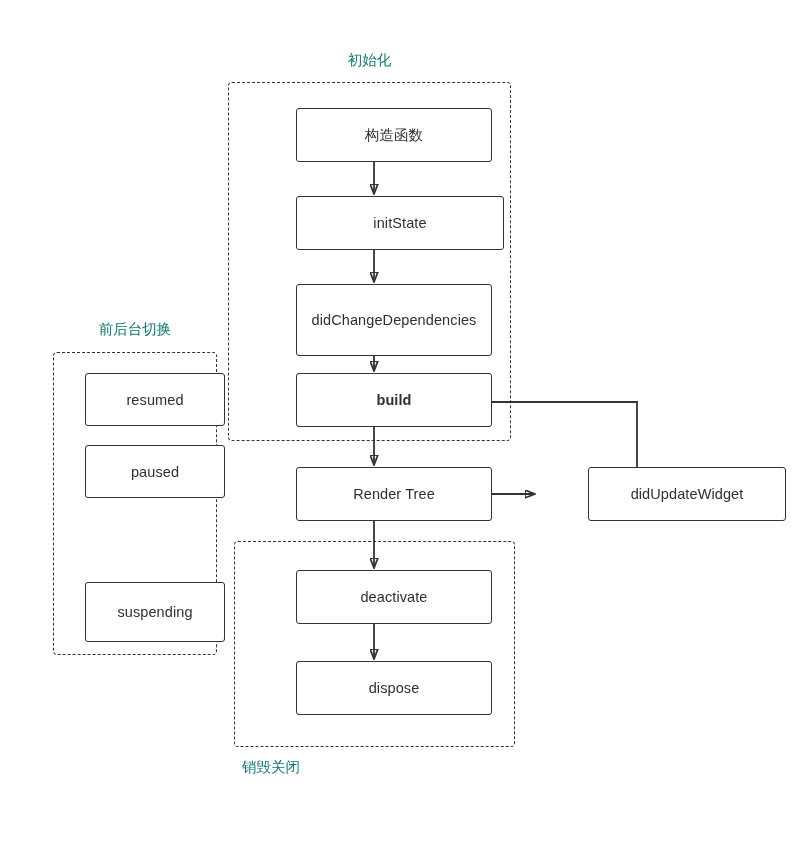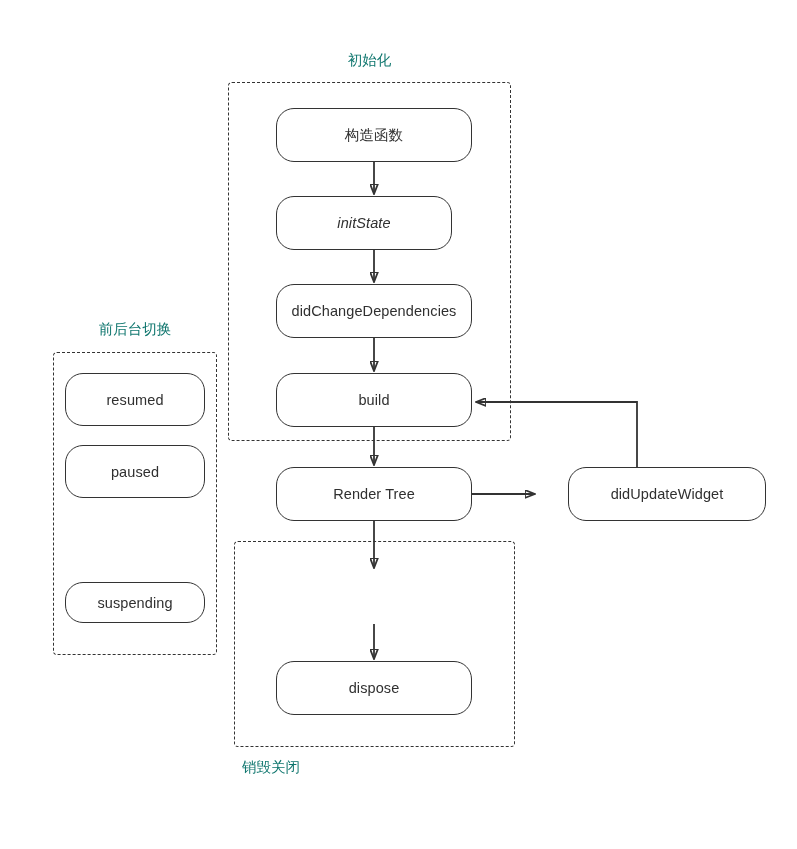--- a/index.html
+++ b/index.html
@@ -3,29 +3,30 @@
 <meta charset="utf-8">
 <style>
   html,body{margin:0;padding:0;background:#ffffff;}
   body{width:797px;height:849px;font-family:"Liberation Sans","DejaVu Sans",sans-serif;color:#262626;}
   #canvas{position:relative;width:797px;height:849px;overflow:hidden;background:#fff;}
 
   .node{
     position:absolute;
     box-sizing:border-box;
     border:1.6px solid #333333;
-    border-radius:18px;
+    border-radius:3px;
     background:#ffffff;
     display:flex;
     align-items:center;
     justify-content:center;
     font-size:14.5px;
     color:#303030;
     letter-spacing:.1px;
     z-index:3;
+    margin-left:20px;
   }
   .group{
     position:absolute;
     box-sizing:border-box;
     border:1.7px dashed #333333;
     border-radius:4px;
     background:transparent;
     z-index:1;
   }
   .glabel{
@@ -70,33 +71,34 @@
 
     <line x1="374" y1="624" x2="374" y2="659" marker-end="url(#arw)"></line>
 
     <line x1="472" y1="494" x2="535" y2="494" marker-end="url(#arw)"></line>
 
     <path d="M637,467 L637,402 L476,402" marker-end="url(#arw)"></path>
   </svg>
 
   <div class="node" style="left:276px;top:108px;width:196px;height:54px;">构造函数</div>
 
-  <div class="node" style="left:276px;top:196px;width:176px;height:54px;font-style:italic;">initState</div>
+  <div class="node" style="left:276px;top:196px;width:208px;height:54px;">initState</div>
 
-  <div class="node" style="left:276px;top:284px;width:196px;height:54px;">didChangeDependencies</div>
+  <div class="node" style="left:276px;top:284px;width:196px;height:72px;">didChangeDependencies</div>
 
-  <div class="node" style="left:276px;top:373px;width:196px;height:54px;">build</div>
+  <div class="node" style="left:276px;top:373px;width:196px;height:54px;font-weight:bold;">build</div>
 
   <div class="node" style="left:276px;top:467px;width:196px;height:54px;">Render Tree</div>
 
   <div class="node" style="left:568px;top:467px;width:198px;height:54px;">didUpdateWidget</div>
 
+  <div class="node" style="left:276px;top:570px;width:196px;height:54px;">deactivate</div>
 
   <div class="node" style="left:276px;top:661px;width:196px;height:54px;">dispose</div>
 
   <div class="node" style="left:65px;top:373px;width:140px;height:53px;">resumed</div>
 
   <div class="node" style="left:65px;top:445px;width:140px;height:53px;">paused</div>
 
 
-  <div class="node" style="left:65px;top:582px;width:140px;height:41px;">suspending</div>
+  <div class="node" style="left:65px;top:582px;width:140px;height:60px;">suspending</div>
 
 </div>
 
 </body></html>

